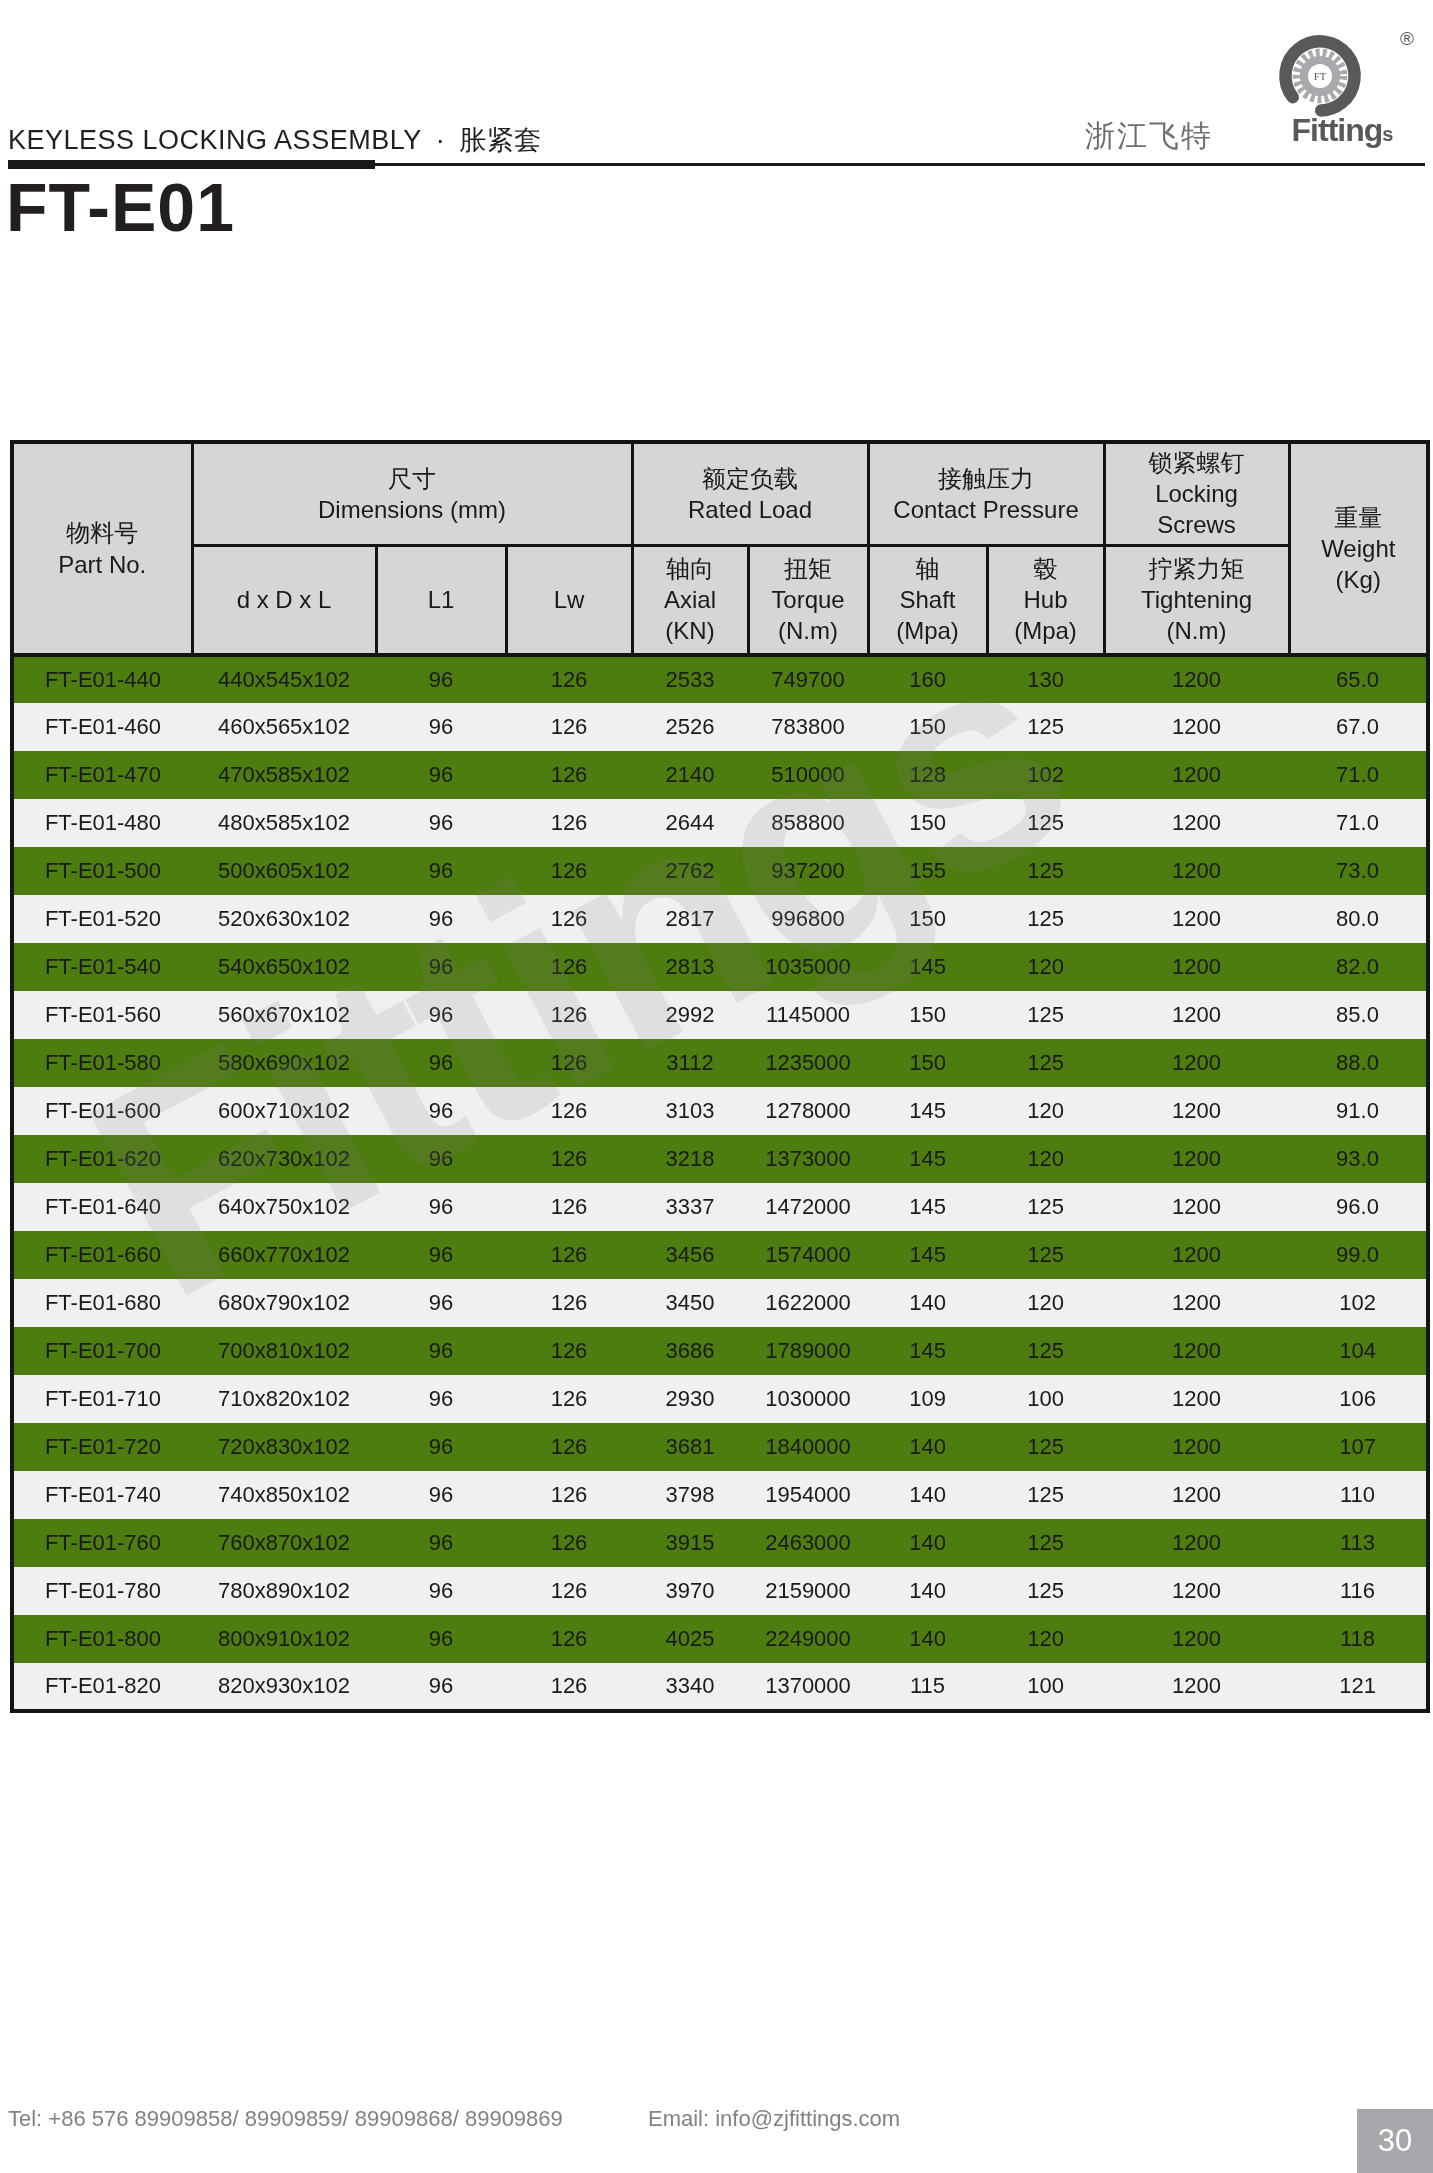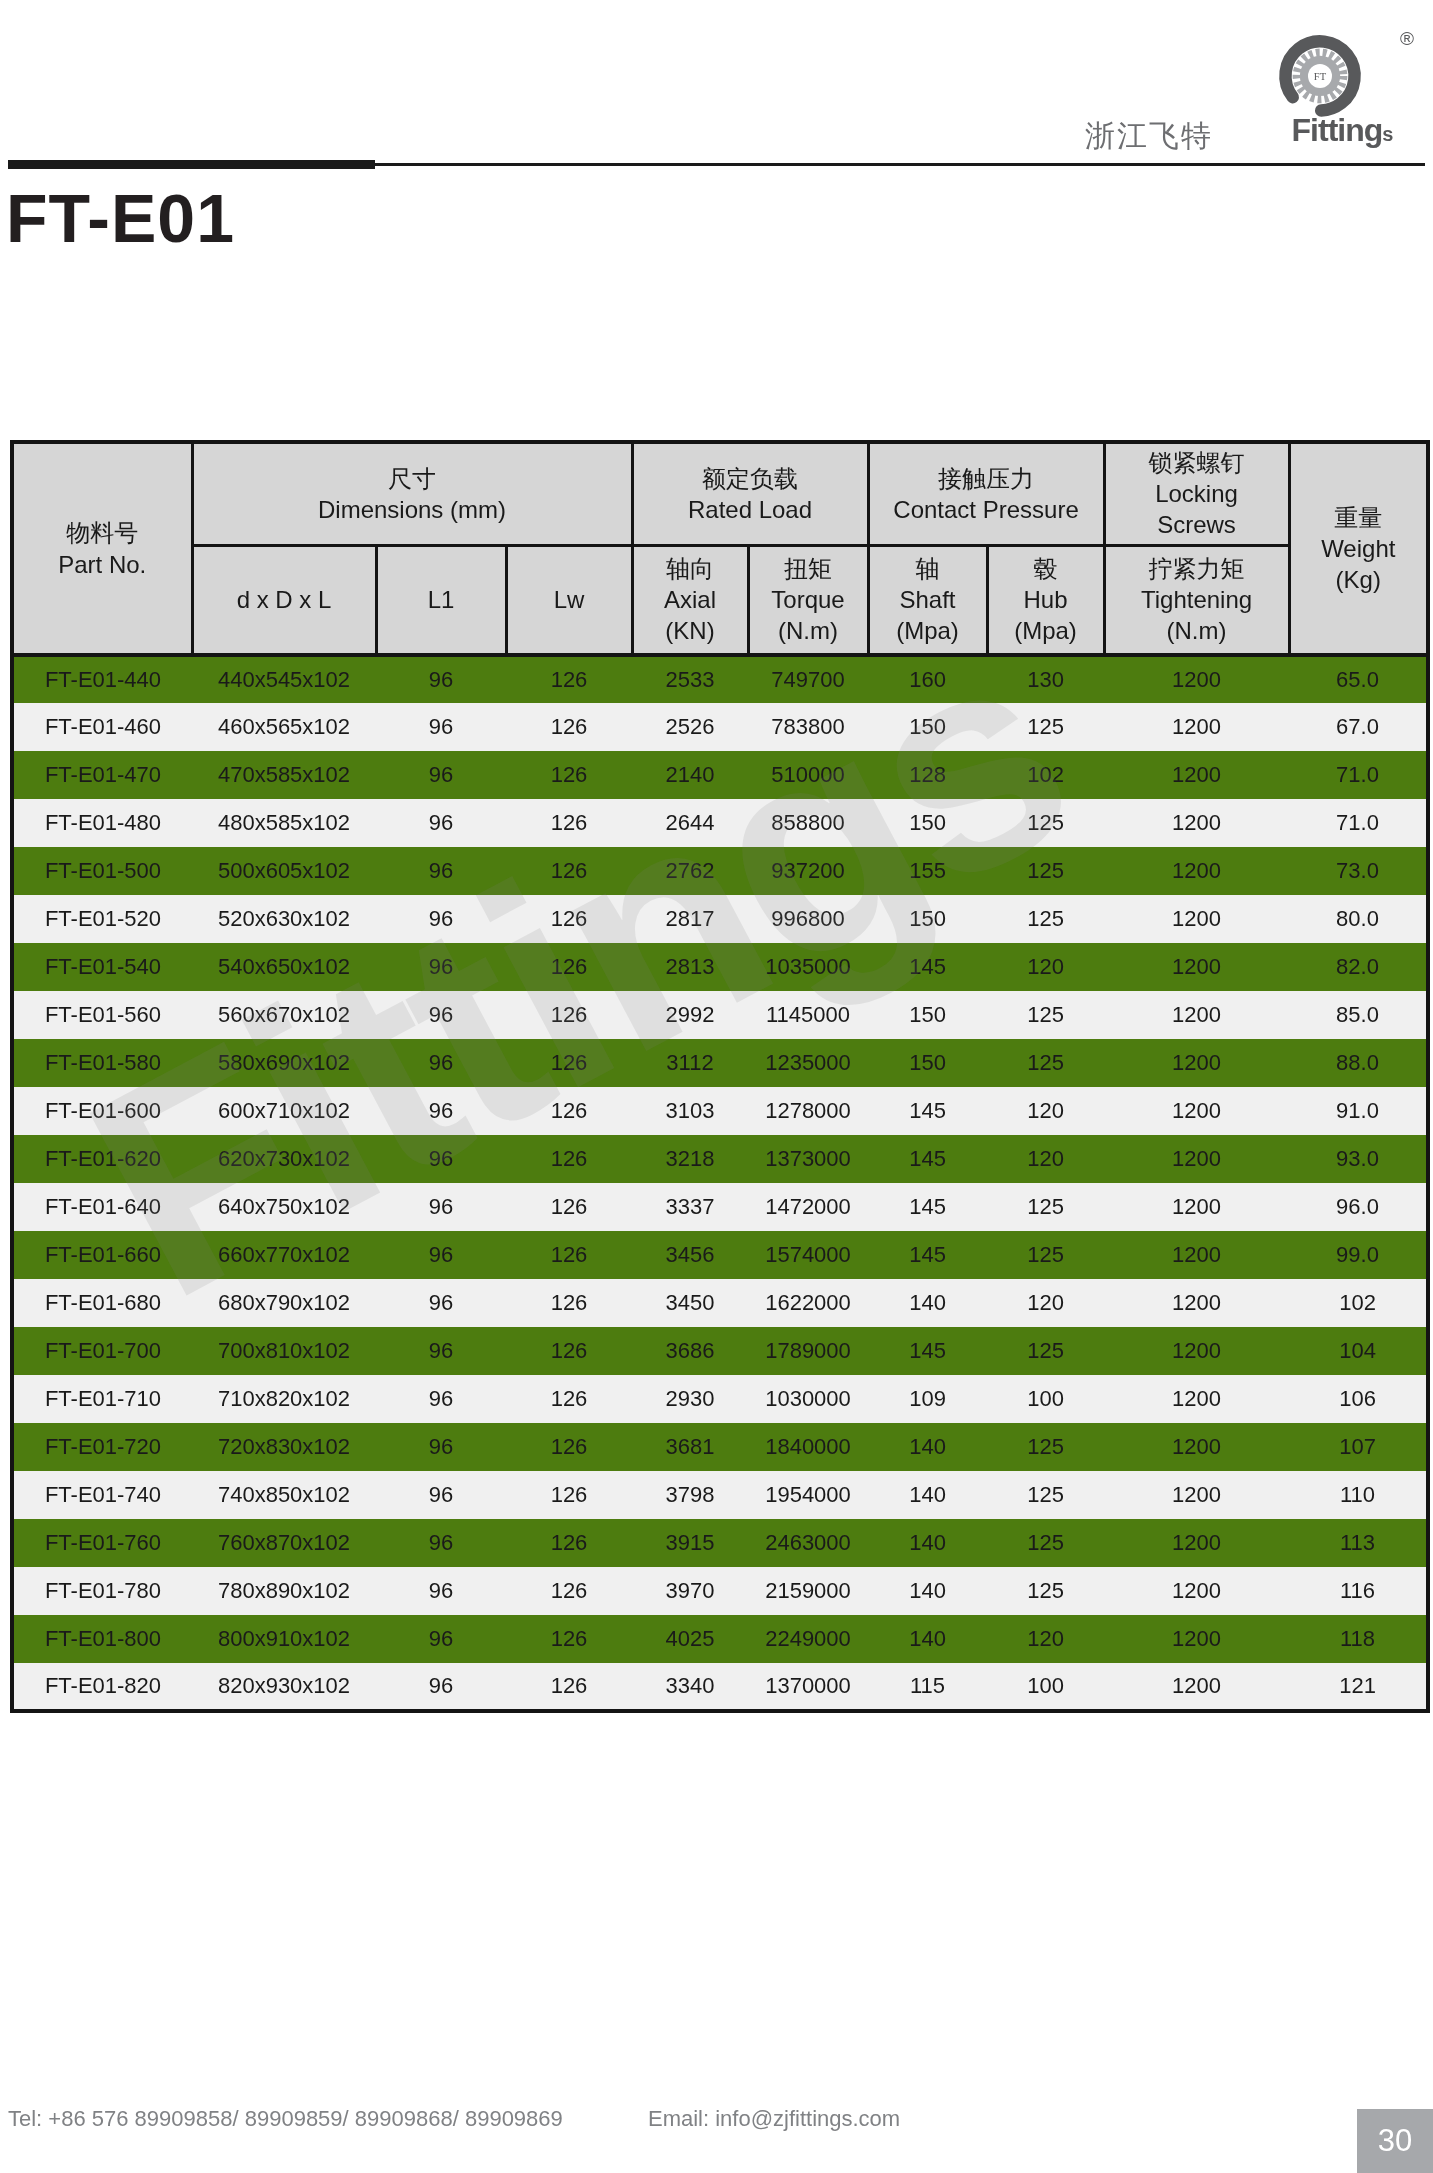--- a/index.html
+++ b/index.html
@@ -6,21 +6,21 @@
   .page {
     position:relative; width:1433px; height:2173px; background:#ffffff;
     font-family:"Liberation Sans", sans-serif; color:#231f20; overflow:hidden;
   }
 
   
   .head-title { position:absolute; left:8px; top:122px; font-size:27px; letter-spacing:.5px; color:#231f20; white-space:nowrap; }
   .head-title .dot { margin:0 14px; }
   .rule-thick { position:absolute; left:8px; top:160px; width:367px; height:9px; background:#1a1a1a; }
   .rule-thin  { position:absolute; left:375px; top:163px; right:8px; height:3px; background:#1a1a1a; }
-  .page-title { position:absolute; left:6px; top:168px; font-size:68px; font-weight:700; letter-spacing:1px; color:#231f20;margin-top:11px; }
+  .page-title { position:absolute; left:6px; top:168px; font-size:68px; font-weight:700; letter-spacing:1px; color:#231f20; }
 
   .brand-cn { position:absolute; left:1085px; top:116px; font-size:30px; color:#6d6e71; letter-spacing:2px; }
   .logo-gear { position:absolute; left:1272px; top:26px; }
   .logo-reg  { position:absolute; left:1400px; top:28px; font-size:19px; color:#58595b; }
   .logo-word { position:absolute; left:1258px; top:112px; width:168px; text-align:center;
                font-size:32px; font-weight:700; letter-spacing:-1px; color:#58595b; }
   .logo-word .s-small { font-size:20px; }
 
   
   .spec-table {
@@ -56,20 +56,23 @@
   .page-num {
     position:absolute; right:0; top:2109px; width:76px; height:80px;
     background:#a6a8ab; color:#ffffff; font-size:31px; text-align:center; line-height:64px;
   }
 </style>
 </head>
 <body>
 
 <div class="page">
 
+  <div class="head-title">
+    <span>KEYLESS LOCKING ASSEMBLY</span><span class="dot">·</span><span>胀紧套</span>
+  </div>
   <div class="rule-thick"></div>
   <div class="rule-thin"></div>
 
   <div class="brand-cn">浙江飞特</div>
   <svg class="logo-gear" width="96" height="96" viewBox="0 0 100 100">
     <circle cx="50" cy="52" r="36" fill="none" stroke="#58595b" stroke-width="13" stroke-dasharray="192 34" stroke-linecap="round" transform="rotate(142 50 52)"></circle>
     <circle cx="50" cy="52" r="24" fill="none" stroke="#a7a9ac" stroke-width="9" stroke-dasharray="4 3.2"></circle>
     <circle cx="50" cy="52" r="21" fill="#a7a9ac"></circle>
     <circle cx="50" cy="52" r="12.5" fill="#ffffff"></circle>
     <text x="50" y="56.5" text-anchor="middle" font-size="11" fill="#58595b" font-family="Liberation Serif, serif">FT</text>

